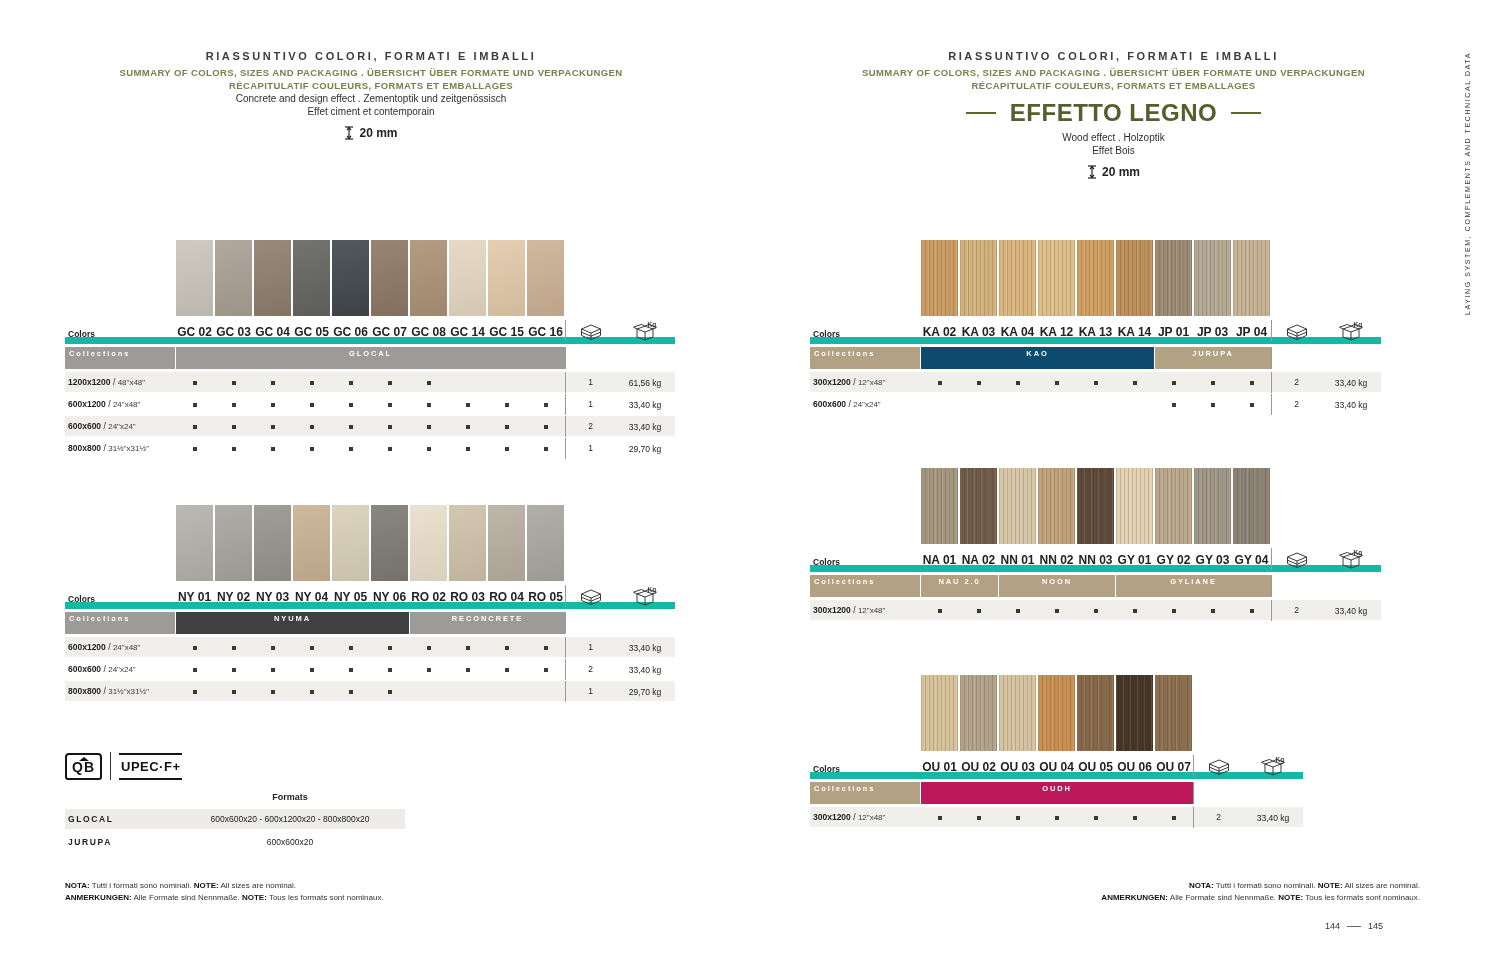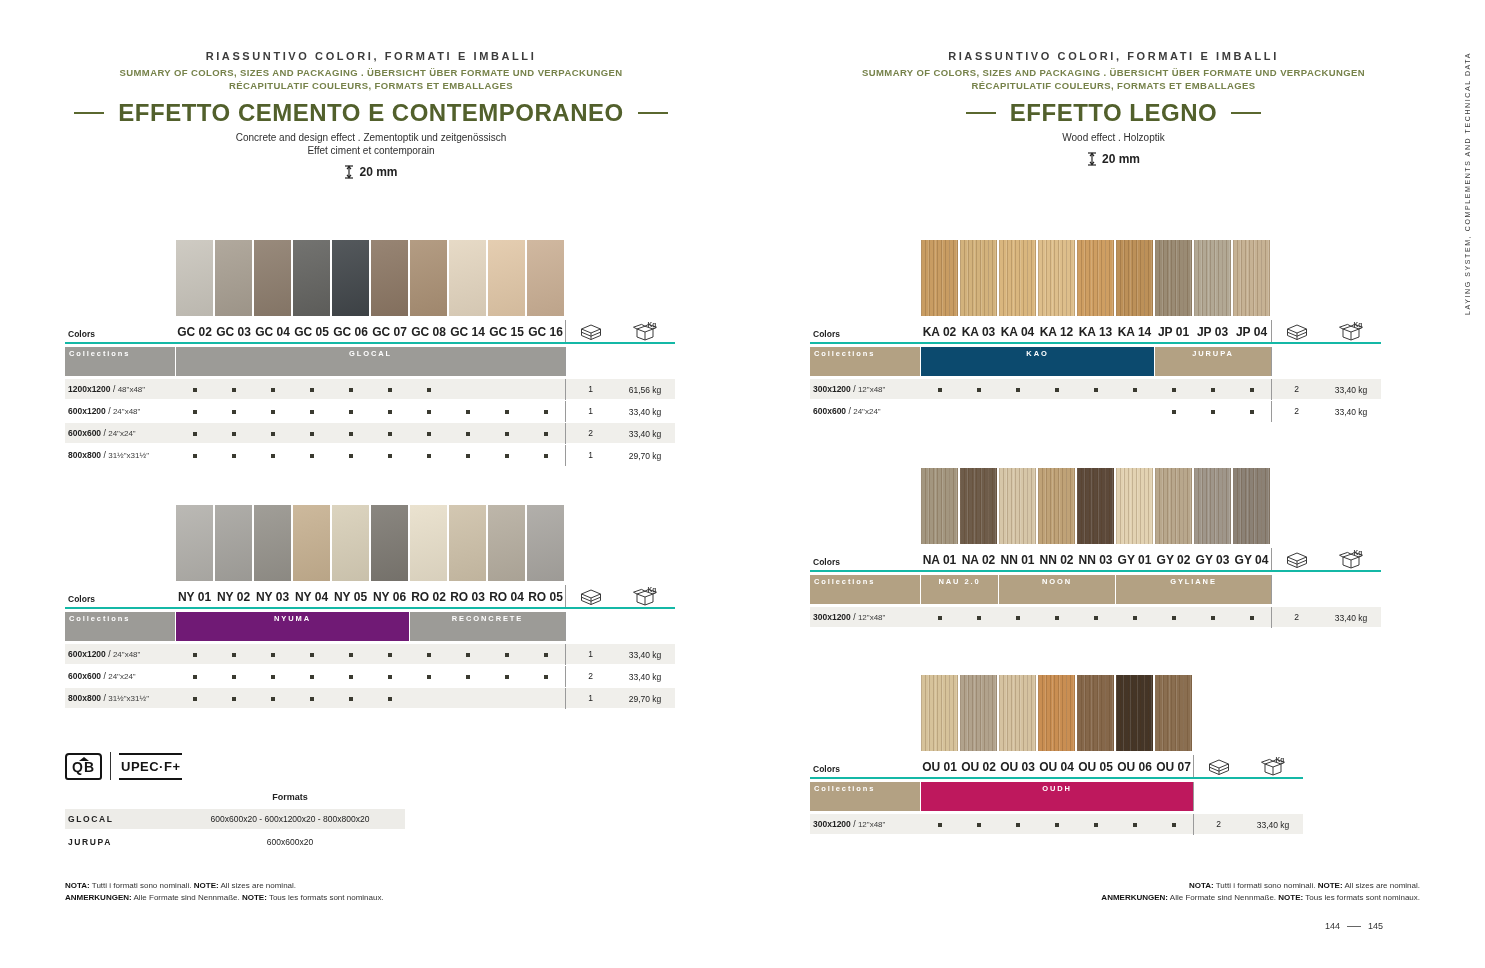--- a/index.html
+++ b/index.html
@@ -40,27 +40,27 @@
   .swatch { width: 37px; height: 76px; }
   .swatch.wood {
     background-image:
       repeating-linear-gradient(90deg, rgba(80,50,20,0.20) 0 1px, transparent 1px 4px),
       repeating-linear-gradient(90deg, rgba(255,255,255,0.12) 0 1px, transparent 1px 7px);
   }
   .swatch.stone {
     background-image: linear-gradient(165deg, rgba(255,255,255,0.10), rgba(0,0,0,0.07));
   }
 
-  .thead { height: 24px; border-bottom: 2px solid #14b8a6; }
+  .thead { height: 24px; border-bottom: 7px solid #14b8a6; }
   .thead .cell { display: flex; align-items: flex-end; justify-content: center; padding-bottom: 3px; }
   .thead .hl { justify-content: flex-start; padding-left: 3px; font-size: 8.5px; font-weight: bold; color: #222; }
   .thead .code { font-size: 12px; font-weight: bold; color: #222; }
   .thead .icon { padding-bottom: 1px; }
 
-  .collrow { height: 29px; margin: 3px 0; }
+  .collrow { height: 22px; margin: 3px 0; }
   .bar { color: #fff; font-size: 7.5px; font-weight: bold; letter-spacing: 1.9px; line-height: 13px; }
   .collabel { padding-left: 4px; }
   .seg { text-align: center; border-left: 1px solid #fff; }
 
   .drow { height: 20px; margin-bottom: 2px; align-items: center; font-size: 8.5px; }
   .drow.shade { background: #f0efeb; }
   .sizecell { padding-left: 3px; line-height: 20px; white-space: nowrap; color: #222; }
   .sizecell b { font-size: 8.5px; }
   .inches { font-size: 8px; color: #3a3a3a; }
   .dotcell { display: flex; justify-content: center; align-items: center; height: 20px; }
@@ -104,25 +104,20 @@
 </head>
 <body>
 
 <div class="sheet">
 
   <section class="page left">
     <header class="page-header">
       <div class="h1line">RIASSUNTIVO COLORI, FORMATI E IMBALLI</div>
       <div class="h2line">SUMMARY OF COLORS, SIZES AND PACKAGING . ÜBERSICHT ÜBER FORMATE UND VERPACKUNGEN</div>
       <div class="h3line">RÉCAPITULATIF COULEURS, FORMATS ET EMBALLAGES</div>
-      <div class="title-row">
-        <span class="tline"></span>
-        <h1 class="title">EFFETTO CEMENTO E CONTEMPORANEO</h1>
-        <span class="tline"></span>
-      </div>
       <div class="sub">Concrete and design effect . Zementoptik und zeitgenössisch</div>
       <div class="sub">Effet ciment et contemporain</div>
       <div class="thick">
         <svg width="10" height="14" viewBox="0 0 10 14" fill="none" stroke="#222" stroke-width="1.2">
           <line x1="1" y1="1" x2="9" y2="1"></line>
             <line x1="1" y1="13" x2="9" y2="13"></line>
           <line x1="5" y1="1" x2="5" y2="13"></line>
           <path d="M3 4.2 L5 1.6 L7 4.2"></path>
             <path d="M3 9.8 L5 12.4 L7 9.8"></path>
         </svg>
@@ -401,21 +396,21 @@
                 <path d="M5 9 L13 12 L13 20 L5 17 Z"></path>
                 <path d="M13 12 L21 9 L21 17 L13 20"></path>
                 <path d="M5 9 L13 6.2 L21 9"></path>
                 <path d="M5 9 L1.5 7.2 L9.5 4.4 L13 6.2"></path>
                 <path d="M21 9 L24.5 7.2 L16.5 4.4 L13 6.2"></path>
               </svg>
             </div>
           </div>
           <div class="trow collrow" style="grid-template-columns: 110px repeat(10, 39px) 50px 60px;">
             <div class="cell bar collabel" style="background: rgb(156, 155, 151);">Collections</div>
-            <div class="cell bar seg" style="background: #701a75; grid-column: span 6;">NYUMA</div>
+            <div class="cell bar seg" style="background: #404040; grid-column: span 6;">NYUMA</div>
             <div class="cell bar seg" style="background: rgb(156, 155, 151); grid-column: span 4;">RECONCRETE</div>
             <div class="cell vline"></div>
             <div class="cell"></div>
           </div>
           <div class="trow drow shade" style="grid-template-columns: 110px repeat(10, 39px) 50px 60px;">
             <div class="cell sizecell"><b>600x1200</b><span> / </span><span class="inches">24"x48"</span></div>
             <div class="cell dotcell">
               <span class="dot"></span>
             </div>
             <div class="cell dotcell">
@@ -546,20 +541,21 @@
     <header class="page-header">
       <div class="h1line">RIASSUNTIVO COLORI, FORMATI E IMBALLI</div>
       <div class="h2line">SUMMARY OF COLORS, SIZES AND PACKAGING . ÜBERSICHT ÜBER FORMATE UND VERPACKUNGEN</div>
       <div class="h3line">RÉCAPITULATIF COULEURS, FORMATS ET EMBALLAGES</div>
       <div class="title-row">
         <span class="tline"></span>
         <h1 class="title">EFFETTO LEGNO</h1>
         <span class="tline"></span>
       </div>
       <div class="sub">Wood effect . Holzoptik</div>
+      <div class="sub">Effet Bois</div>
       <div class="thick">
         <svg width="10" height="14" viewBox="0 0 10 14" fill="none" stroke="#222" stroke-width="1.2">
           <line x1="1" y1="1" x2="9" y2="1"></line>
             <line x1="1" y1="13" x2="9" y2="13"></line>
           <line x1="5" y1="1" x2="5" y2="13"></line>
           <path d="M3 4.2 L5 1.6 L7 4.2"></path>
             <path d="M3 9.8 L5 12.4 L7 9.8"></path>
         </svg>
         <span>20 mm</span>
       </div>

